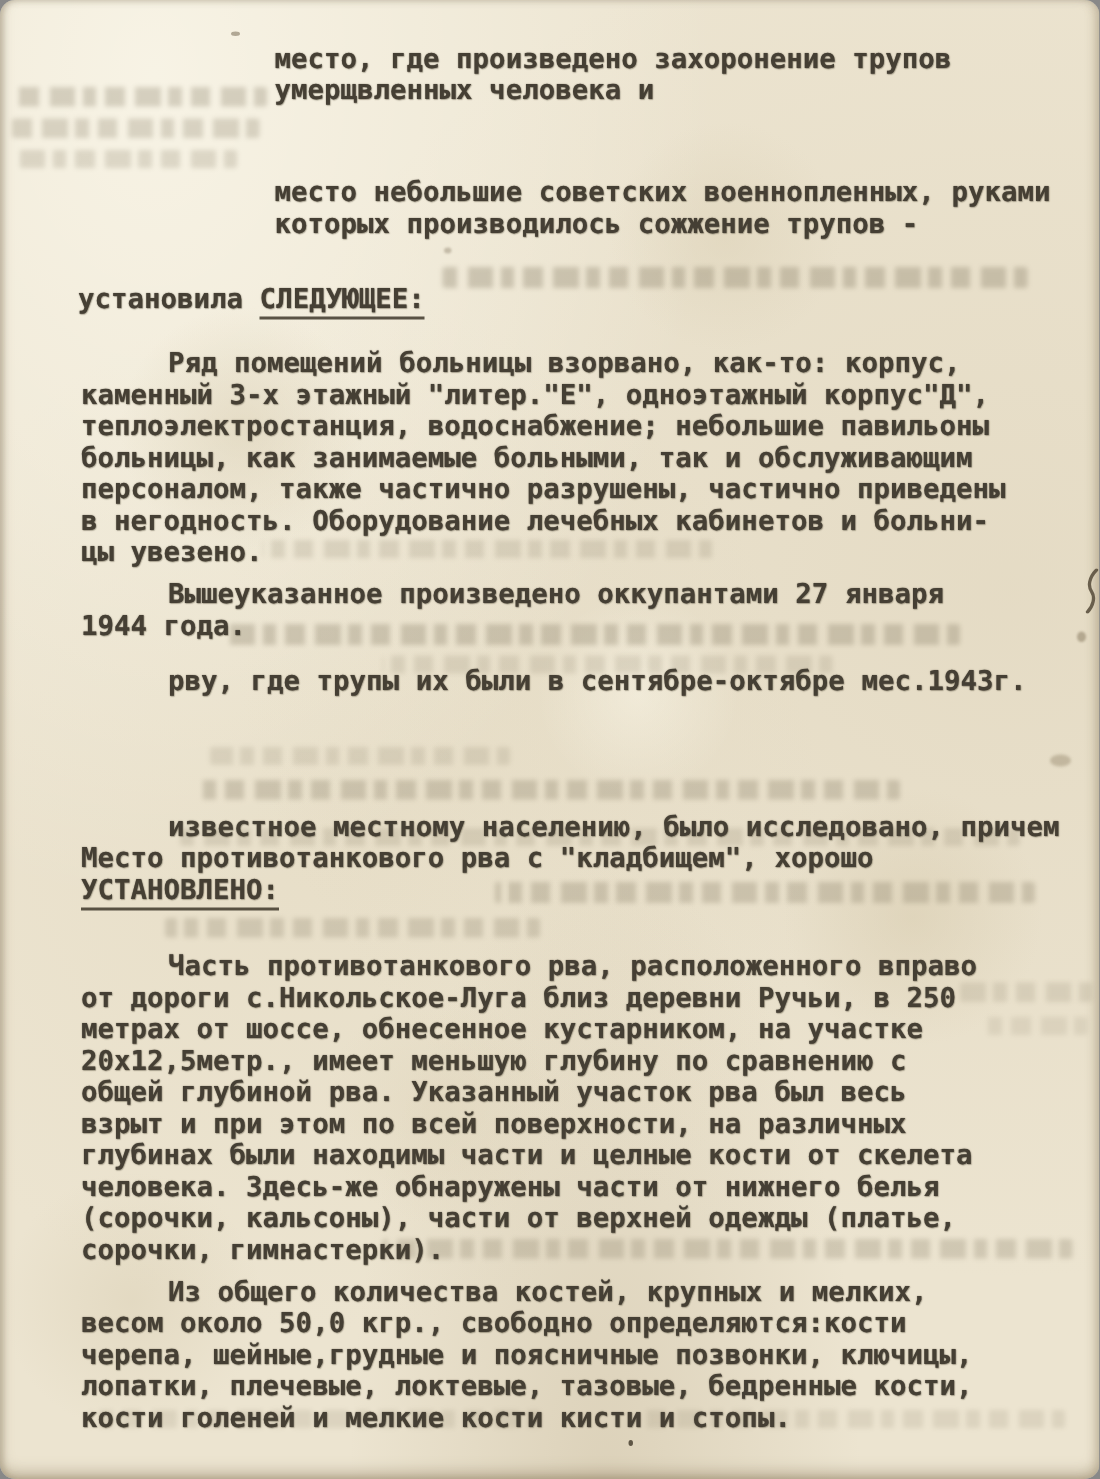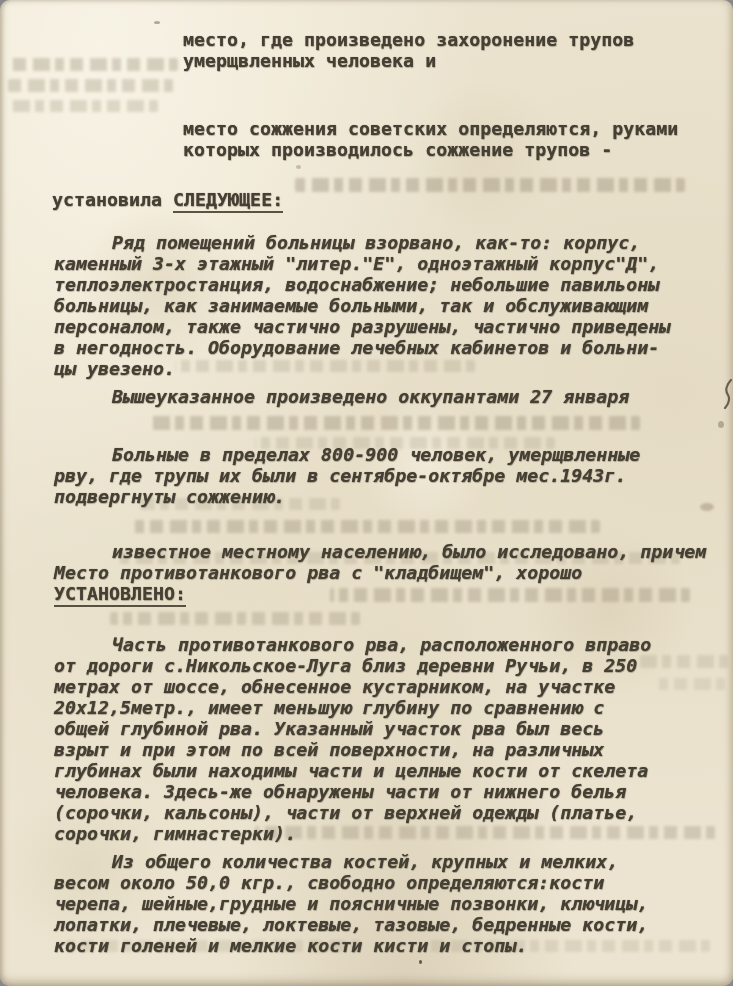--- a/index.html
+++ b/index.html
@@ -30,21 +30,21 @@
     position:absolute;inset:0;pointer-events:none;
     background:
       radial-gradient(circle at 22% 29%, rgba(213,201,172,0.45), transparent 9%),
       radial-gradient(circle at 66% 16%, rgba(216,205,177,0.40), transparent 8%),
       radial-gradient(circle at 83% 62%, rgba(210,197,166,0.40), transparent 10%),
       radial-gradient(circle at 40% 75%, rgba(218,207,180,0.38), transparent 9%),
       radial-gradient(circle at 12% 88%, rgba(210,198,168,0.35), transparent 8%),
       radial-gradient(circle at 58% 47%, rgba(255,252,240,0.40), transparent 10%);
   }
   .tblock{position:absolute;left:183px;white-space:pre;}
-  .para{position:absolute;left:54px;white-space:pre;font-style:italic;}
+  .para{position:absolute;left:54px;white-space:pre;}
   .para .line:first-child{text-indent:58px;}
   .estline{position:absolute;left:52px;top:189px;white-space:pre;}
   .ul{border-bottom:2.5px solid rgba(62,55,42,0.85);padding-bottom:1px;}
   .heading{position:absolute;left:54px;white-space:pre;}
   .bleed{
     position:absolute;border-radius:2px;pointer-events:none;
     background:repeating-linear-gradient(90deg,
       rgba(124,114,91,0.9) 0 9px, transparent 9px 14px,
       rgba(124,114,91,0.9) 14px 31px, transparent 31px 38px,
       rgba(124,114,91,0.9) 38px 51px, transparent 51px 57px);
@@ -71,27 +71,27 @@
   <div class="bleed" style="left:120px;top:552px;width:560px;height:12px;opacity:.20"></div>
   <div class="bleed" style="left:330px;top:588px;width:360px;height:14px;opacity:.30"></div>
   <div class="bleed" style="left:110px;top:612px;width:250px;height:13px;opacity:.26"></div>
   <div class="bleed" style="left:640px;top:655px;width:88px;height:13px;opacity:.18"></div>
   <div class="bleed" style="left:655px;top:678px;width:70px;height:12px;opacity:.14"></div>
   <div class="bleed" style="left:255px;top:826px;width:460px;height:13px;opacity:.27"></div>
   <div class="bleed" style="left:60px;top:940px;width:300px;height:12px;opacity:.16"></div>
   <div class="bleed" style="left:430px;top:940px;width:280px;height:12px;opacity:.16"></div>
 
   <div class="tblock" style="top:29px"><div class="line">место, где произведено захоронение трупов</div><div class="line">умерщвленных человека и</div></div>
-  <div class="tblock" style="top:118px"><div class="line">место сожжения советских определяются, руками</div><div class="line">которых производилось сожжение трупов -</div></div>
+  <div class="tblock" style="top:118px"><div class="line">место небольшие советских военнопленных, руками</div><div class="line">которых производилось сожжение трупов -</div></div>
 
   <div class="estline"><span>установила </span><span class="ul">СЛЕДУЮЩЕЕ:</span></div>
 
   <div class="para" style="top:232px"><div class="line">Ряд помещений больницы взорвано, как-то: корпус,</div><div class="line">каменный 3-х этажный "литер."Е", одноэтажный корпус"Д",</div><div class="line">теплоэлектростанция, водоснабжение; небольшие павильоны</div><div class="line">больницы, как занимаемые больными, так и обслуживающим</div><div class="line">персоналом, также частично разрушены, частично приведены</div><div class="line">в негодность. Оборудование лечебных кабинетов и больни-</div><div class="line">цы увезено.</div></div>
-  <div class="para" style="top:386px"><div class="line">Вышеуказанное произведено оккупантами 27 января</div></div>
-  <div class="para" style="top:444px"><div class="line">Больные в пределах 800-900 человек, умерщвленные</div><div class="line">рву, где трупы их были в сентябре-октябре мес.1943г.</div><div class="line">подвергнуты сожжению.</div></div>
+  <div class="para" style="top:386px"><div class="line">Вышеуказанное произведено оккупантами 27 января</div><div class="line">1944 года.</div></div>
+  <div class="para" style="top:444px"><div class="line">рву, где трупы их были в сентябре-октябре мес.1943г.</div></div>
   <div class="para" style="top:541px"><div class="line">известное местному населению, было исследовано, причем</div><div class="line">Место противотанкового рва с "кладбищем", хорошо</div></div>
   <div class="heading ul" style="top:583px">УСТАНОВЛЕНО:</div>
   <div class="para" style="top:634px"><div class="line">Часть противотанкового рва, расположенного вправо</div><div class="line">от дороги с.Никольское-Луга близ деревни Ручьи, в 250</div><div class="line">метрах от шоссе, обнесенное кустарником, на участке</div><div class="line">20х12,5метр., имеет меньшую глубину по сравнению с</div><div class="line">общей глубиной рва. Указанный участок рва был весь</div><div class="line">взрыт и при этом по всей поверхности, на различных</div><div class="line">глубинах были находимы части и целные кости от скелета</div><div class="line">человека. Здесь-же обнаружены части от нижнего белья</div><div class="line">(сорочки, кальсоны), части от верхней одежды (платье,</div><div class="line">сорочки, гимнастерки).</div></div>
   <div class="para" style="top:851px"><div class="line">Из общего количества костей, крупных и мелких,</div><div class="line">весом около 50,0 кгр., свободно определяются:кости</div><div class="line">черепа, шейные,грудные и поясничные позвонки, ключицы,</div><div class="line">лопатки, плечевые, локтевые, тазовые, бедренные кости,</div><div class="line">кости голеней и мелкие кости кисти и стопы.</div></div>
 
   <svg class="mark" style="left:722px;top:379px" width="11" height="30" viewBox="0 0 11 30">
     <path d="M9,1 C4,6 3,12 6,16 C8,19 7,25 3,29" fill="none" stroke="#554a38" stroke-width="2.2" stroke-linecap="round" opacity="0.85"></path>
   </svg>
   <div class="mark" style="left:718px;top:421px;width:6px;height:7px;background:rgba(130,116,90,.5);border-radius:50%;filter:blur(.6px)"></div>
   <div class="mark" style="left:700px;top:503px;width:14px;height:8px;background:rgba(140,126,98,.40);border-radius:50%;filter:blur(1px)"></div>

